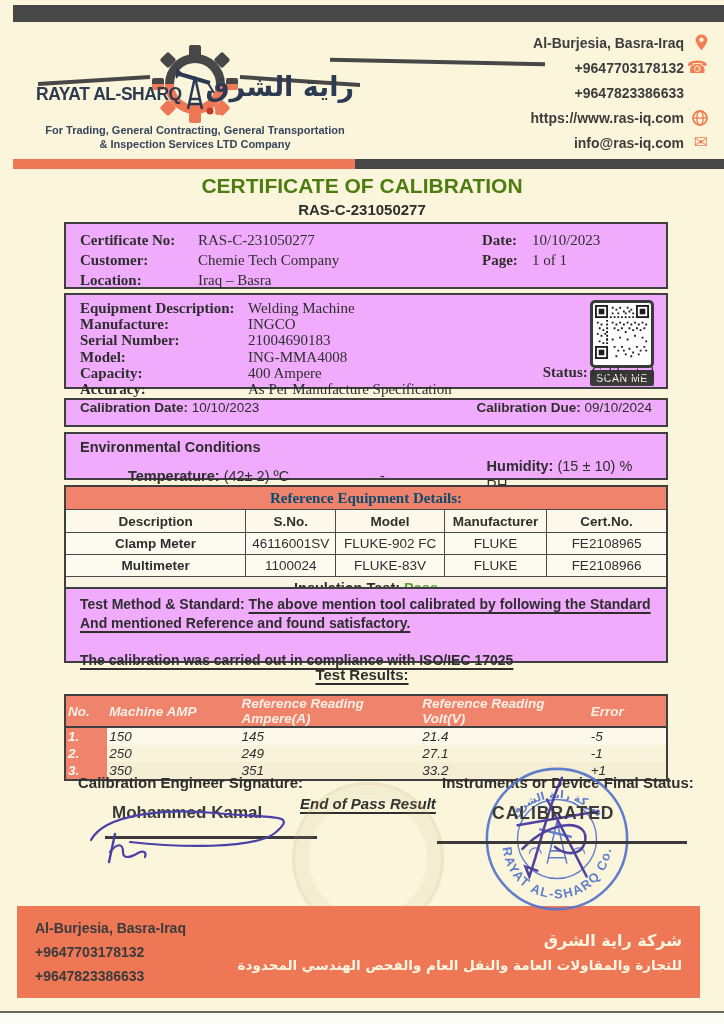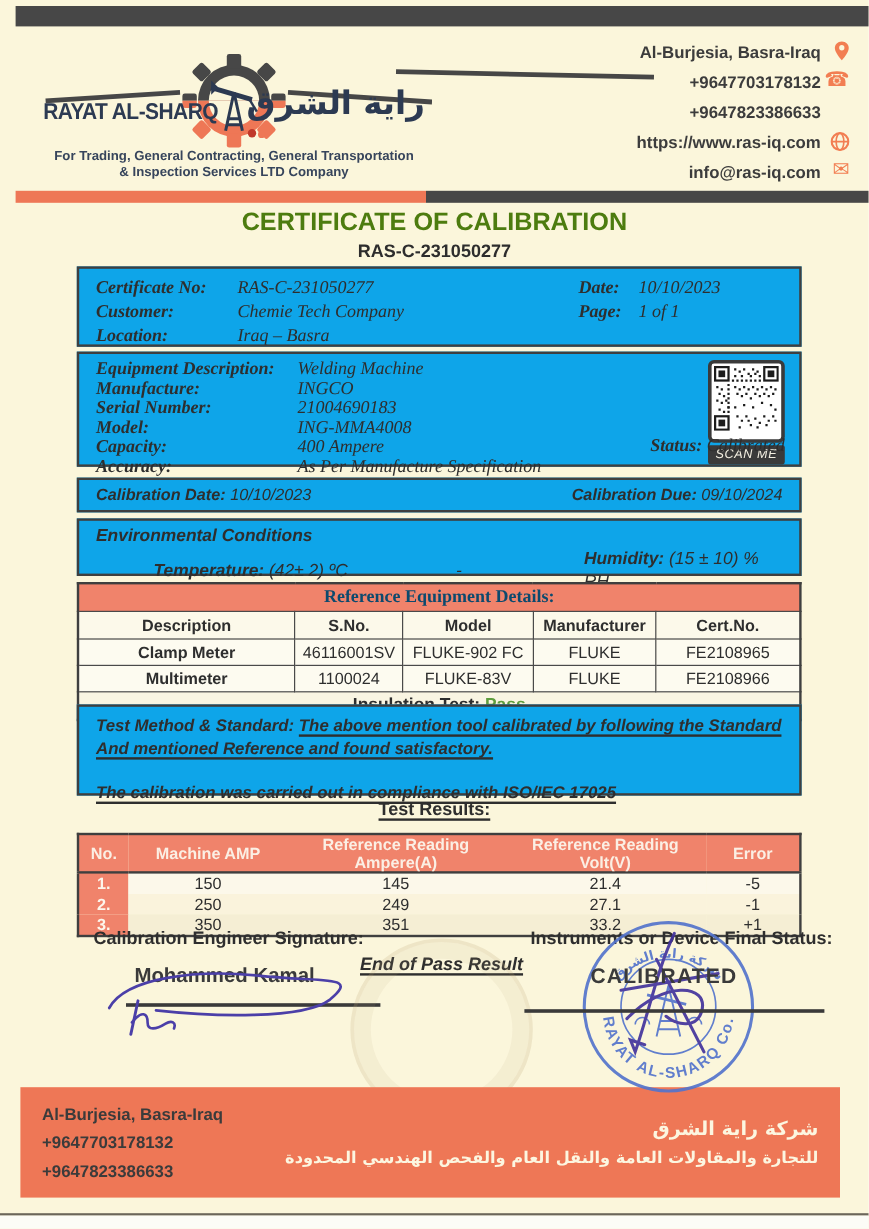--- a/index.html
+++ b/index.html
@@ -23,39 +23,39 @@
   .contacts{position:absolute;right:16px;top:30px;width:250px;}
   .contact-row{display:flex;justify-content:flex-end;align-items:center;height:25px;font-size:14px;font-weight:600;color:#3c3c3c;}
   .icon-slot{width:24px;height:18px;display:flex;align-items:center;justify-content:flex-end;}
   .glyph-icon{color:#F27E52;font-size:17px;line-height:17px;font-family:"DejaVu Sans",sans-serif;}
 
   
   .title{position:absolute;left:0;right:0;top:174px;text-align:center;font-size:21px;font-weight:bold;color:#4d7c0f;}
   .subtitle{position:absolute;left:0;right:0;top:201px;text-align:center;font-size:15px;font-weight:bold;color:#2d2d2d;}
 
   
-  .box{position:absolute;left:64px;width:604px;border:2px solid #3f3f3f;box-sizing:border-box;background:#0ea5e9;font-style:italic;}
+  .box{position:absolute;left:64px;width:604px;border:2px solid #3f3f3f;box-sizing:border-box;background:#f0abfc;}
 
   .cert{top:222px;height:67px;padding:6px 14px;font-family:"Liberation Serif",serif;font-size:15px;}
   .cert-grid{display:flex;justify-content:space-between;}
   .crow{display:flex;line-height:20px;}
   .clabel{font-weight:bold;width:118px;}
   .cvalue{}
   .cert-right .clabel{width:50px;}
 
   .equip{top:293px;height:96px;padding:5px 14px;font-family:"Liberation Serif",serif;font-size:15px;}
   .erow{display:flex;line-height:16.2px;}
   .elabel{font-weight:bold;width:168px;}
   .qr-wrap{position:absolute;right:12px;top:5px;width:64px;}
   .qr-frame{border:3px solid #3a3a3a;border-radius:5px;background:#fff;padding:2px;}
   .qr-label{margin-top:2px;background:#3a3a3a;color:#f2eee0;font-family:"Liberation Sans",sans-serif;font-size:10.5px;text-align:center;padding:2px 0;border-radius:2px;letter-spacing:.5px;}
   .status-line{position:absolute;right:12px;bottom:6px;font-size:15px;white-space:nowrap;}
   .status-line b{font-weight:bold;}
 
-  .caldate{top:398px;height:29px;display:flex;align-items:center;justify-content:space-between;padding:0 14px;font-size:13.5px;}
+  .caldate{top:398px;height:29px;display:flex;align-items:flex-start;justify-content:space-between;padding:0 14px;font-size:13.5px;}
   .caldate b{font-weight:bold;}
 
   .env{top:432px;height:48px;padding:4px 14px;font-size:14.5px;}
   .env-title{font-weight:bold;line-height:19px;}
   .env-row{display:flex;align-items:center;line-height:19px;}
   .env-temp{width:260px;margin-left:48px;}
   .env-dash{width:110px;}
   .env-hum{margin-left:auto;}
   .env b{font-weight:bold;}
 
@@ -69,21 +69,21 @@
   .rt-ins td{font-weight:bold;font-size:14.5px;height:20px;background:#F9F5E2;}
   .pass{color:#5f9e3e;}
 
   
   .method{top:587px;height:76px;padding:6px 14px;font-size:14px;font-weight:bold;line-height:19px;}
   .u{text-decoration:underline;text-decoration-thickness:1.5px;text-underline-offset:3px;}
   .tr-title{position:absolute;left:0;right:0;top:666px;text-align:center;font-size:15px;font-weight:bold;}
 
   
   .res-table{position:absolute;left:64px;top:694px;width:604px;border:2px solid #3f3f3f;font-size:13.5px;}
-  .res-table td{text-align:center;padding:0 2px;}
+  .res-table td{text-align:left;padding:0 2px;font-style:italic;}
   .res-head td{background:#F0836B;color:#FBEFE4;font-weight:bold;height:22px;border-bottom:2px solid #3f3f3f;}
   .res-row td{height:17px;}
   .no-cell{background:#F0836B;color:#FDF6EC;font-weight:bold;}
   .res-row-0 td.d{background:#FCF8EA;}
   .res-row-1 td.d{background:#FAF3DC;}
   .res-row-2 td.d{background:#F5EED4;}
 
   
   .signoff-left-label{position:absolute;left:78px;top:774px;font-size:15px;font-weight:bold;}
   .signoff-right-label{position:absolute;left:442px;top:774px;font-size:15px;font-weight:bold;}

